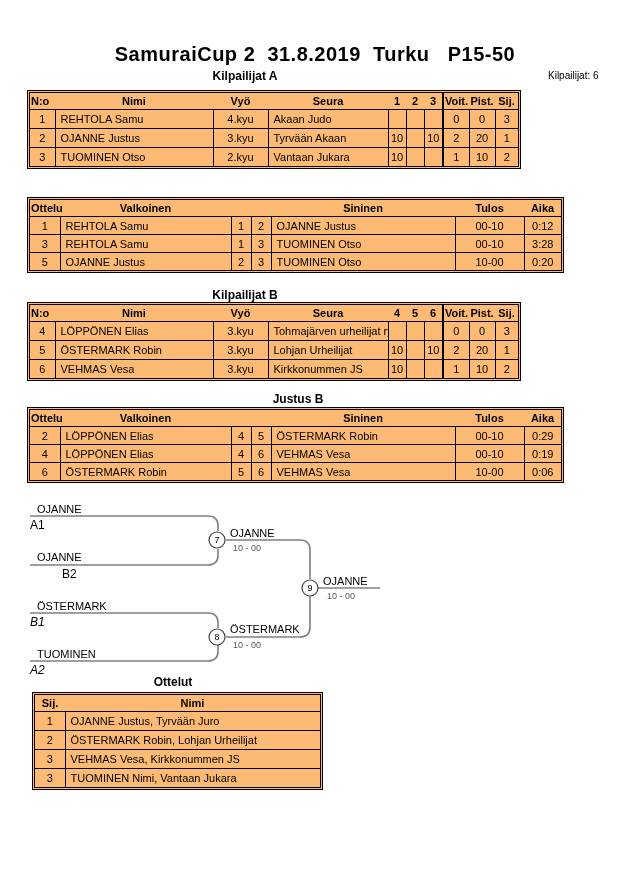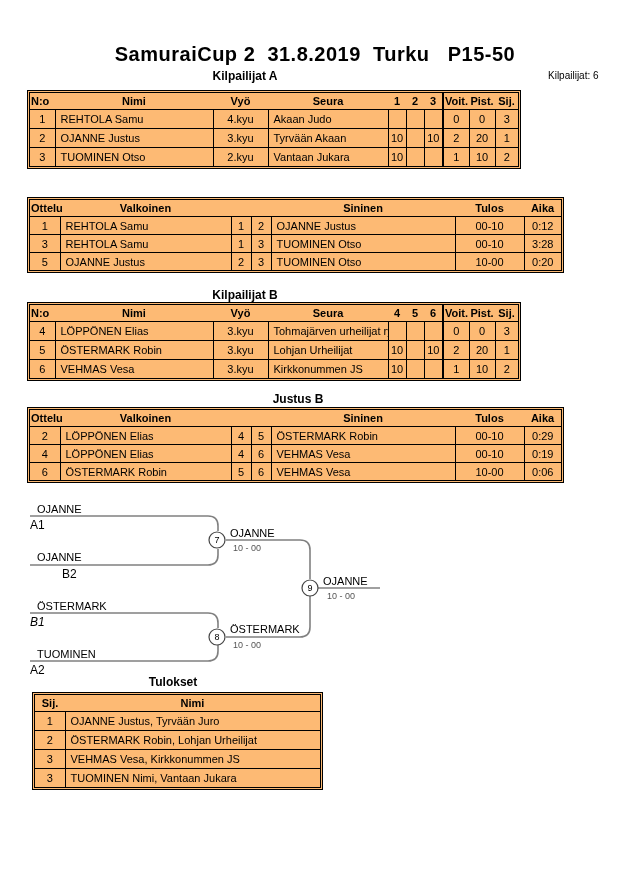--- a/index.html
+++ b/index.html
@@ -321,28 +321,28 @@
   <div class="bname" style="left:37px; top:503px;">OJANNE</div>
   <div class="bseed" style="left:30px; top:518px;">A1</div>
   <div class="bname" style="left:37px; top:551px;">OJANNE</div>
   <div class="bseed" style="left:30px; top:567px;margin-left:32px;">B2</div>
   <div class="bwin" style="left:230px; top:527px;">OJANNE</div>
   <div class="bscore" style="left:233px; top:543px;">10 - 00</div>
 
   <div class="bname" style="left:37px; top:600px;">ÖSTERMARK</div>
   <div class="bseed" style="left:30px; top:615px;font-style:italic;">B1</div>
   <div class="bname" style="left:37px; top:648px;">TUOMINEN</div>
-  <div class="bseed" style="left:30px; top:663px;">A2</div>
+  <div class="bseed" style="left:30px; top:663px;font-style:italic;">A2</div>
   <div class="bwin" style="left:230px; top:623px;">ÖSTERMARK</div>
   <div class="bscore" style="left:233px; top:640px;">10 - 00</div>
 
   <div class="bwin" style="left:323px; top:575px;">OJANNE</div>
   <div class="bscore" style="left:327px; top:591px;">10 - 00</div>
 
-  <div class="sec" style="left:173px; top:675px;">Tulokset</div>
+  <div class="sec" style="left:173px; top:675px;">Ottelut</div>
 
   <div class="tbl-wrap" style="left:32px; top:692px; width:285px;">
     <table class="tbl" style="width:285px;">
       <colgroup>
           <col style="width:30px">
           <col style="width:255px">
         </colgroup>
       <tbody>
           <tr>
         <th>Sij.</th>

